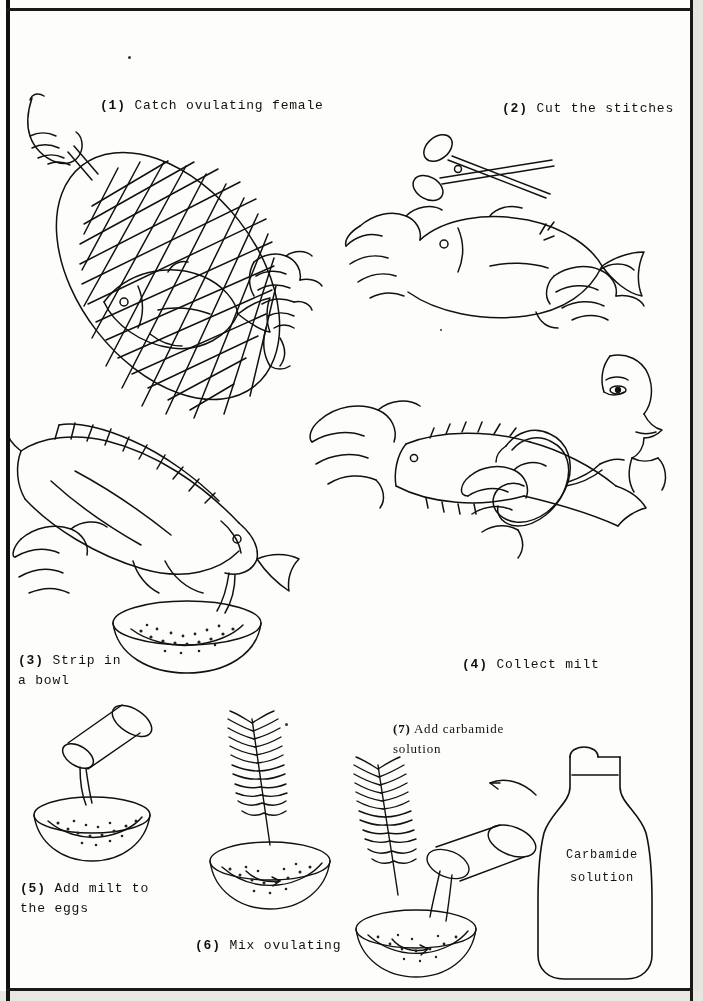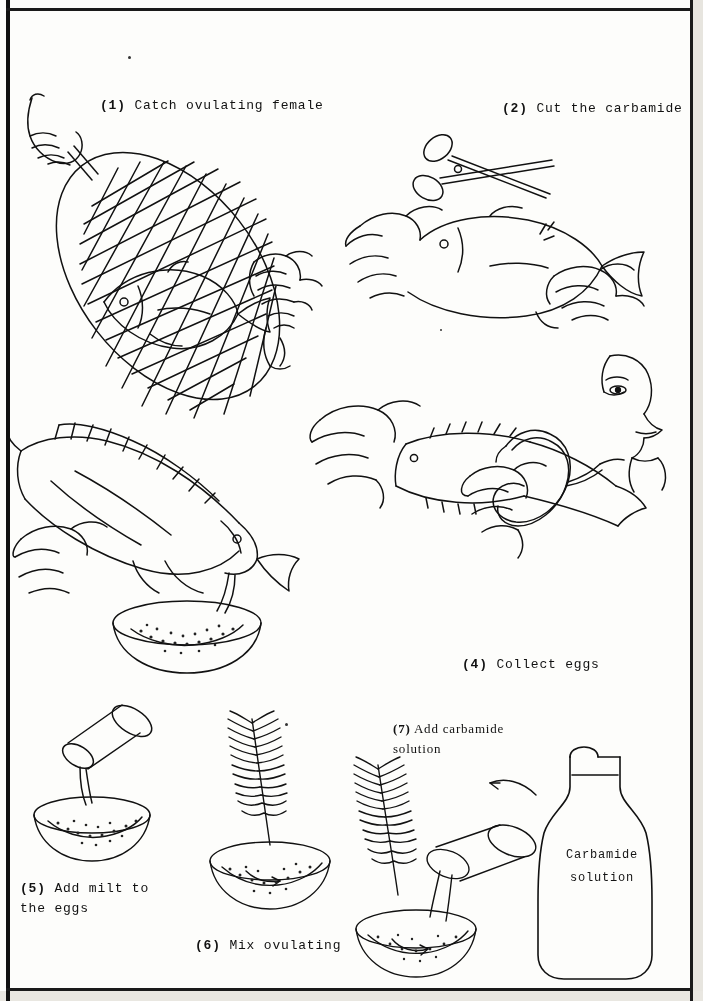--- a/index.html
+++ b/index.html
@@ -211,21 +211,21 @@
           <path d="M214 160 C228 150 246 148 260 154 C272 159 278 170 276 180"></path>
           <path d="M260 154 C270 146 286 146 294 154"></path>
           <path d="M276 180 C288 178 300 182 304 190"></path>
           <path d="M216 176 C230 168 246 168 258 174"></path>
           <path d="M222 192 C236 184 252 184 264 190"></path>
           <path d="M232 204 C244 198 258 198 268 204"></path>
           <path d="M214 160 C206 168 204 180 210 188"></path>
         </g>
       </svg>
     </div>
-    <div class="caption" style="left:492px; top:88px;"><span class="num">(2)</span> <span>Cut the carbamide</span></div>
+    <div class="caption" style="left:492px; top:88px;"><span class="num">(2)</span> <span>Cut the stitches</span></div>
 
     <div class="fig" style="left:5px; top:400px;">
       <svg width="320" height="265" viewBox="0 0 320 265">
         <g fill="none" stroke="#111" stroke-width="1.5" stroke-linecap="round" stroke-linejoin="round">
 
           <path d="M6 40 C26 26 60 22 92 30 C140 42 186 72 224 112"></path>
           <path d="M10 88 C36 116 80 144 128 158 C170 170 204 160 224 140"></path>
           <path d="M6 40 C0 56 2 74 10 88"></path>
           <path d="M224 112 C238 124 244 136 242 148 C238 160 224 166 210 162"></path>
 
@@ -277,20 +277,22 @@
             <circle cx="192" cy="219" r="1.4"></circle>
           <circle cx="204" cy="215" r="1.4"></circle>
             <circle cx="132" cy="214" r="1.3"></circle>
           <circle cx="150" cy="240" r="1.3"></circle>
             <circle cx="166" cy="242" r="1.3"></circle>
           <circle cx="184" cy="240" r="1.3"></circle>
             <circle cx="200" cy="234" r="1.3"></circle>
         </g>
       </svg>
     </div>
+    <div class="caption" style="left:8px; top:640px;"><span class="num">(3)</span> <span>Strip in
+a bowl</span></div>
 
     <div class="fig" style="left:300px; top:335px;">
       <svg width="370" height="270" viewBox="0 0 370 270">
         <g fill="none" stroke="#111" stroke-width="1.5" stroke-linecap="round" stroke-linejoin="round">
 
           <path d="M300 10 C316 6 332 14 338 28 C344 42 342 58 334 68"></path>
           <path d="M334 68 C338 76 344 82 352 84 C346 90 340 92 334 92"></path>
           <path d="M334 92 C334 100 330 108 322 112"></path>
           <path d="M322 112 C330 116 340 116 348 112"></path>
           <path d="M300 10 C292 20 290 34 294 46"></path>
@@ -333,21 +335,21 @@
           <path d="M214 150 C248 158 282 168 308 180"></path>
 
           <path d="M306 140 C318 144 330 152 336 162 C326 164 314 172 308 180"></path>
 
           <path d="M120 92 L124 82 M136 88 L140 78 M152 86 L156 76 M168 86 L172 76 M184 88 L190 78 M200 90 L206 82"></path>
           <path d="M116 152 L118 162 M132 156 L134 166 M148 158 L150 168 M164 158 L166 168"></path>
           <circle cx="104" cy="112" r="3.6"></circle>
         </g>
       </svg>
     </div>
-    <div class="caption" style="left:452px; top:644px;"><span class="num">(4)</span> <span>Collect eggs</span></div>
+    <div class="caption" style="left:452px; top:644px;"><span class="num">(4)</span> <span>Collect milt</span></div>
 
     <div class="fig" style="left:20px; top:692px;">
       <svg width="190" height="190" viewBox="0 0 190 190">
         <g fill="none" stroke="#111" stroke-width="1.5" stroke-linecap="round" stroke-linejoin="round">
 
           <ellipse cx="102" cy="18" rx="12" ry="22" transform="rotate(-58 102 18)"></ellipse>
           <path d="M92 2 L38 40"></path>
           <path d="M110 30 L58 66"></path>
           <ellipse cx="48" cy="53" rx="10" ry="17" transform="rotate(-58 48 53)"></ellipse>
 

